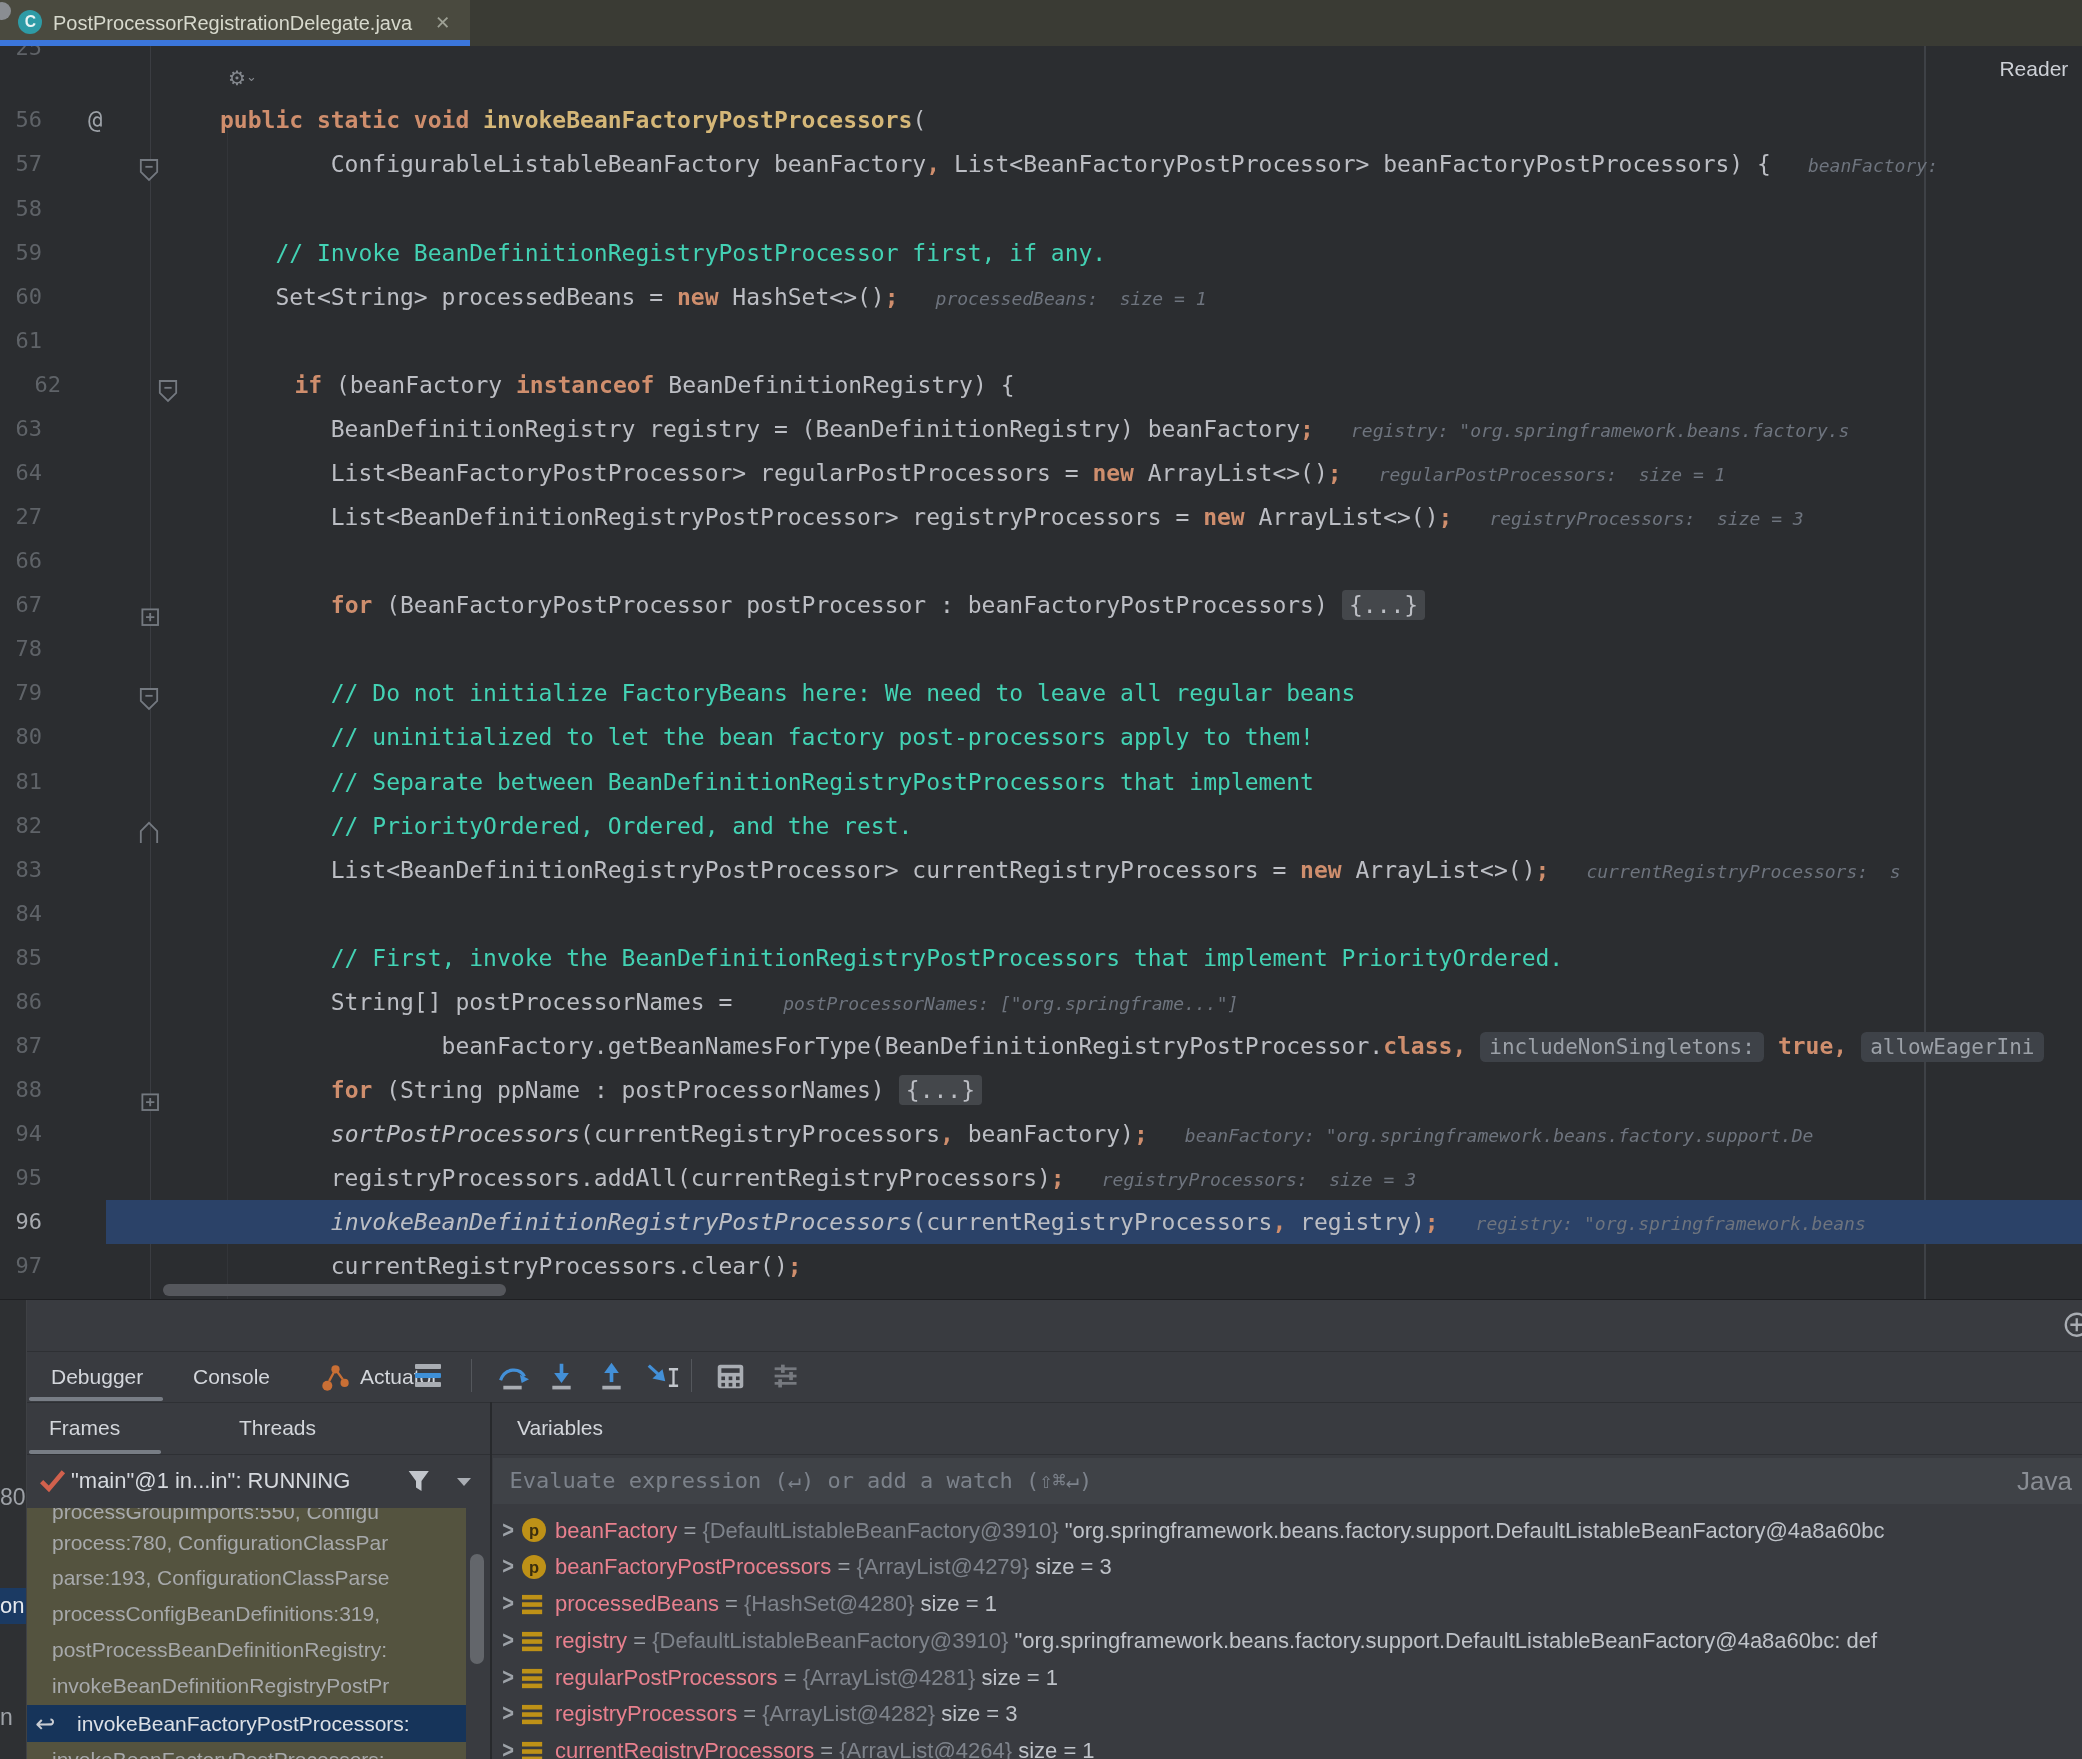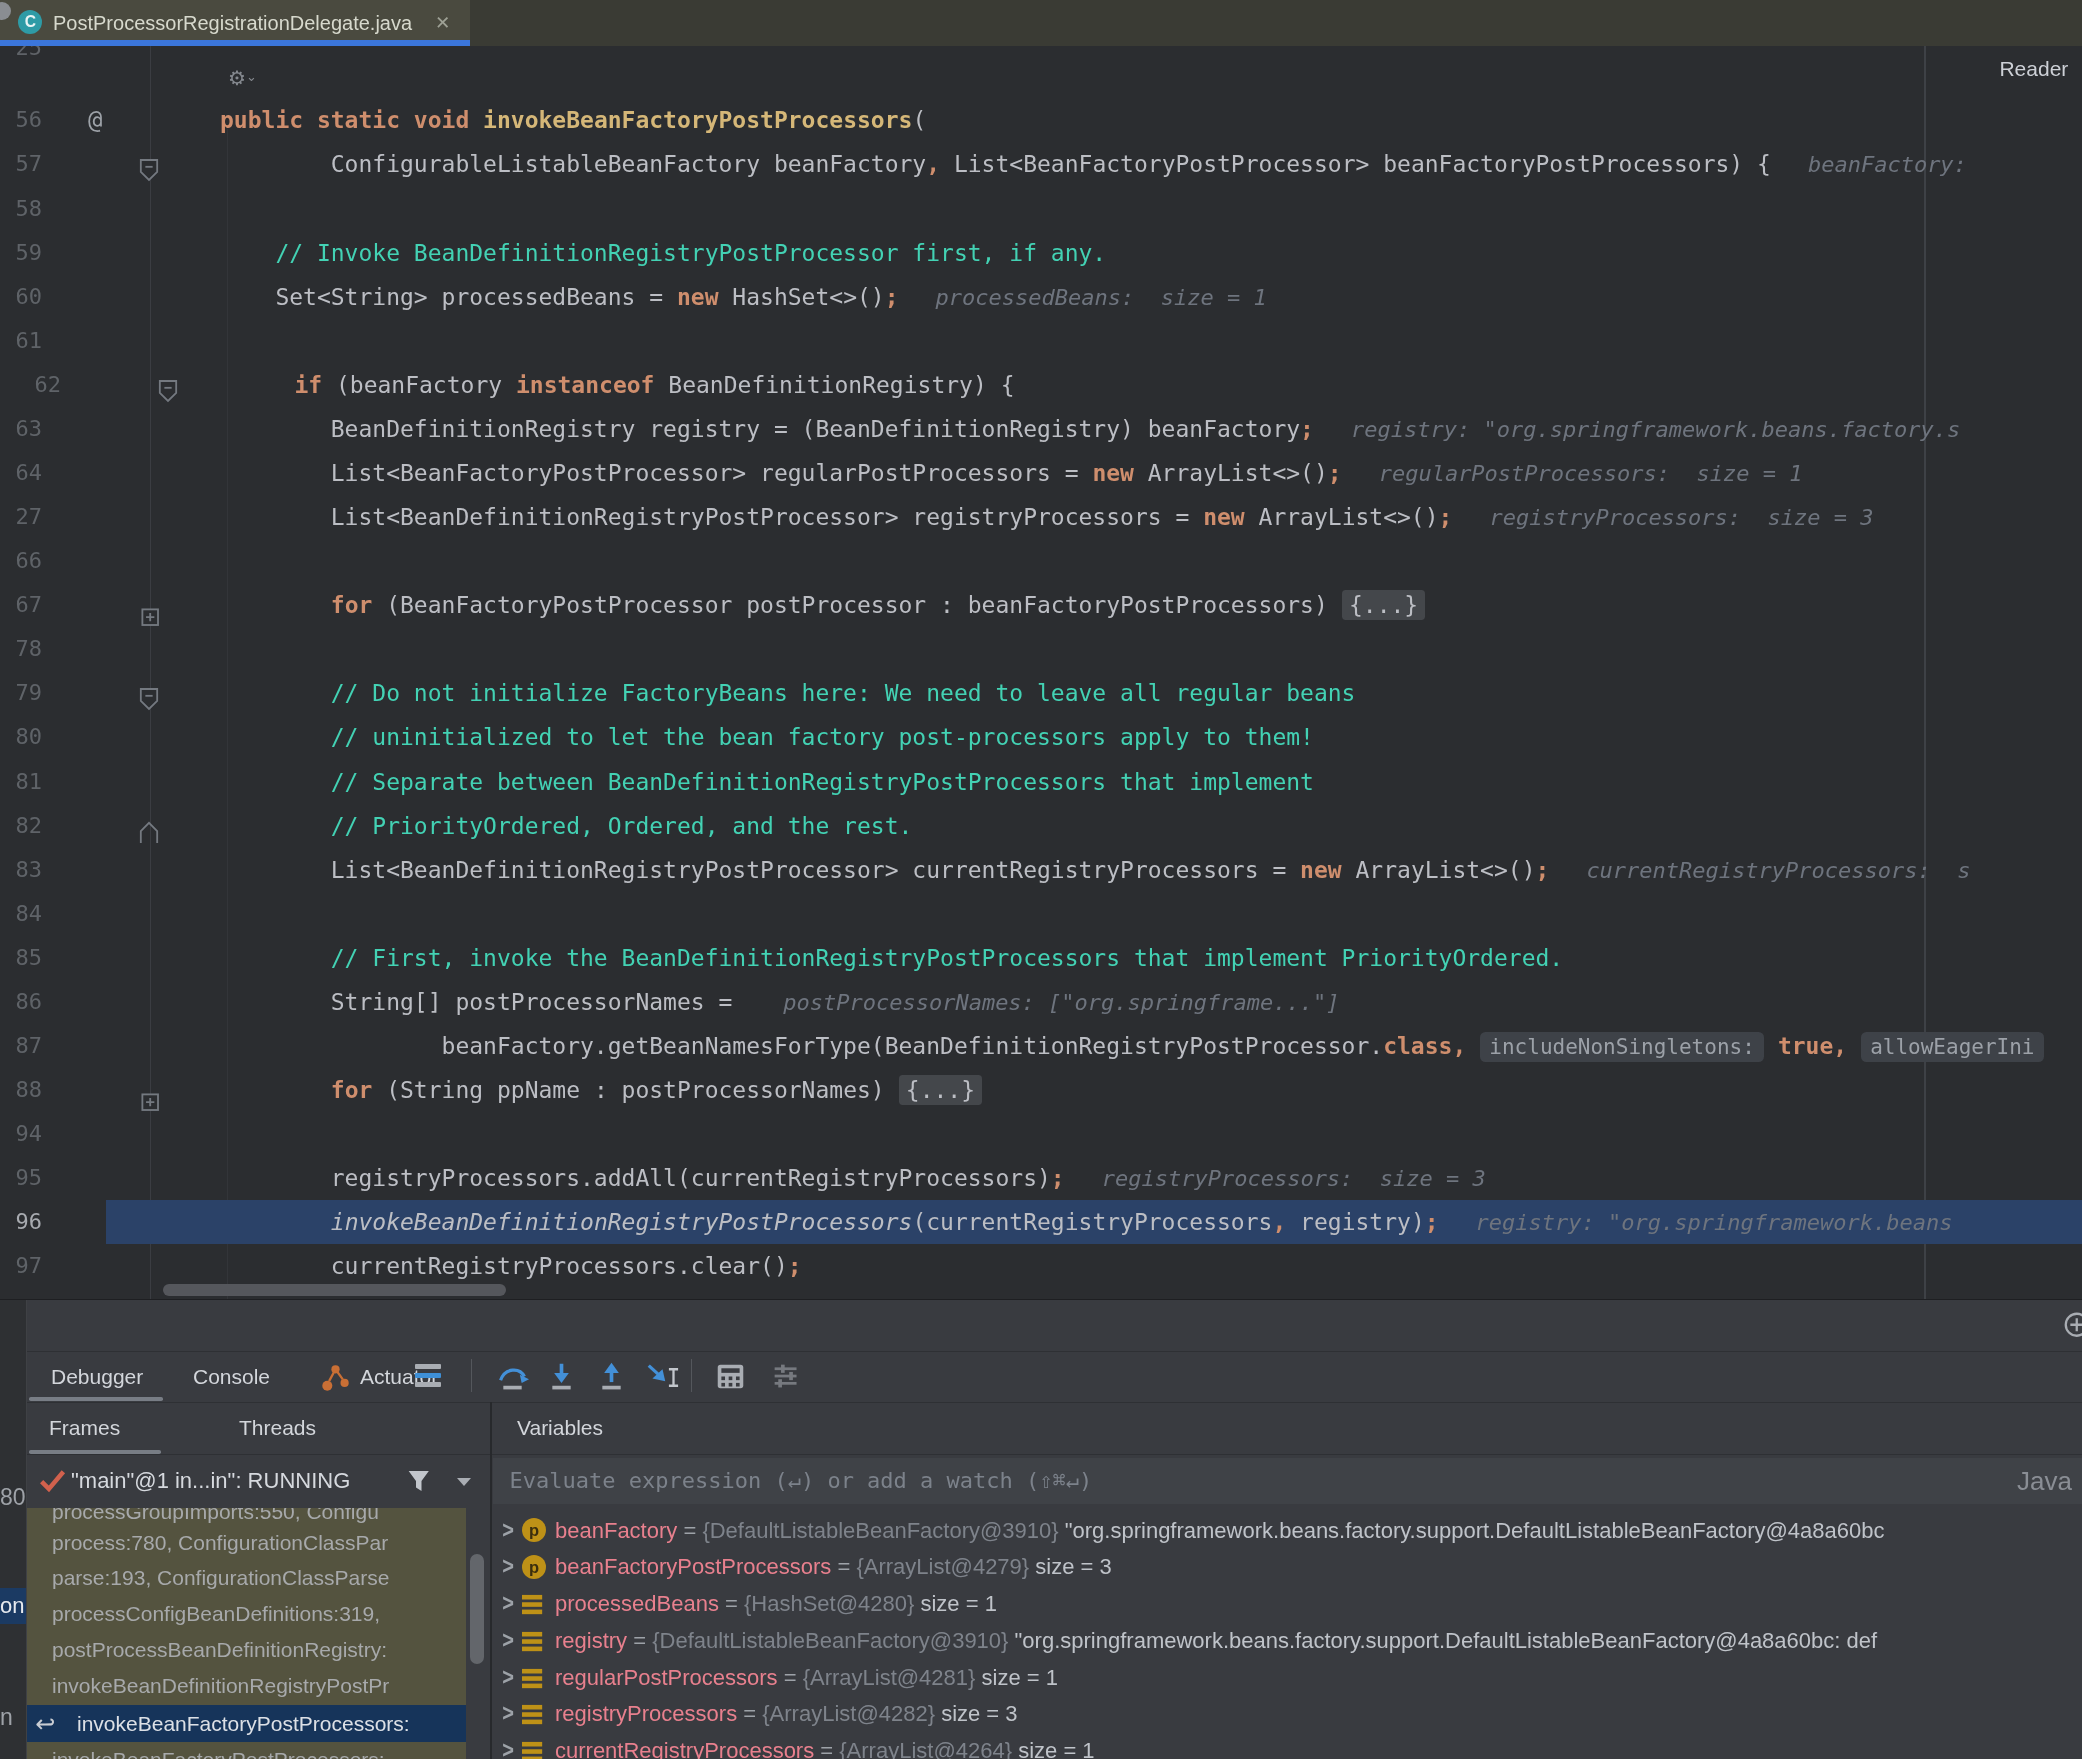--- a/index.html
+++ b/index.html
@@ -31,21 +31,21 @@
   .fold{position:absolute;left:139px;top:10px;}
   .fold.pl{left:141px;top:13px;}
   .code{position:absolute;left:220px;top:0;}
   .tk{color:#CF8E6D;font-weight:600;}
   .tp{color:#BCBEC4;}
   .tm{color:#D5B778;font-weight:600;}
   .tc{color:#43D2B4;}
   .ti{color:#BCBEC4;font-style:italic;}
   .tpc{background:#3E4248;border-radius:5.5px;padding:2.8px 9.2px;color:#9CA1A8;font-size:21px;}
   .tfc{background:#44474B;border-radius:3.7px;padding:1.8px 7.3px;color:#BCBEC4;}
-  .inlay{color:#6E747E;font-style:italic;margin-left:37px;font-size:22px;}
+  .inlay{color:#6E747E;font-style:italic;margin-left:37px;font-size:18px;}
   #hscroll{position:absolute;left:163px;top:1238px;width:343px;height:12px;border-radius:6.4px;background:#55575C;}
   
   #debug{position:absolute;left:0;top:1299px;width:2083px;height:460px;background:#393B40;border-top:1.8px solid #1E1F22;}
   .hline{position:absolute;left:0;right:0;height:0.9px;background:#2E3034;}
   #leftstrip{position:absolute;left:0;top:0;width:26px;height:460px;background:#2E3033;border-right:0.9px solid #3F4145;}
   #leftstrip .frag{position:absolute;left:0;width:26px;color:#9EA2A8;font-size:23px;overflow:hidden;}
   #fragon{position:absolute;left:0;top:288px;width:26px;height:36px;background:#1B3A63;color:#E7EAEF;
           font-size:22px;line-height:36px;overflow:hidden;}
   #circleplus{position:absolute;left:2063px;top:11px;}
   
@@ -133,21 +133,21 @@
             </svg></span><span class="code"><span class="tc">        // PriorityOrdered, Ordered, and the rest.</span></span></div>
         <div class="cl" style="top: 802px;"><span class="ln">83</span><span class="code"><span class="tp">        List&lt;BeanDefinitionRegistryPostProcessor&gt; currentRegistryProcessors = </span><span class="tk">new</span><span class="tp"> ArrayList&lt;&gt;()</span><span class="tk">;</span><span class="inlay">currentRegistryProcessors:  s</span></span></div>
         <div class="cl" style="top: 846px;"><span class="ln">84</span><span class="code"></span></div>
         <div class="cl" style="top: 890px;"><span class="ln">85</span><span class="code"><span class="tc">        // First, invoke the BeanDefinitionRegistryPostProcessors that implement PriorityOrdered.</span></span></div>
         <div class="cl" style="top: 934px;"><span class="ln">86</span><span class="code"><span class="tp">        String[] postProcessorNames = </span><span class="inlay">postProcessorNames: ["org.springframe..."]</span></span></div>
         <div class="cl" style="top: 978px;"><span class="ln">87</span><span class="code"><span class="tp">                beanFactory.getBeanNamesForType(BeanDefinitionRegistryPostProcessor.</span><span class="tk">class</span><span class="tk">, </span><span class="tpc">includeNonSingletons:</span><span class="tp"> </span><span class="tk">true</span><span class="tk">, </span><span class="tpc">allowEagerIni</span></span></div>
         <div class="cl" style="top: 1022px;"><span class="ln">88</span><span class="fold pl"><svg width="18.4" height="18.4" viewBox="0 0 20 20">
               <rect x="1.5" y="1.5" width="17" height="17" fill="#2B2D30" stroke="#747980" stroke-width="2"></rect>
               <path d="M10 5.5 V14.5 M5.5 10 H14.5" stroke="#747980" stroke-width="2"></path>
             </svg></span><span class="code"><span class="tp">        </span><span class="tk">for</span><span class="tp"> (String ppName : postProcessorNames) </span><span class="tfc">{...}</span></span></div>
-        <div class="cl" style="top: 1066px;"><span class="ln">94</span></div>
+        <div class="cl" style="top: 1066px;"><span class="ln">94</span><span class="code"><span class="tp">        </span><span class="ti">sortPostProcessors</span><span class="tp">(currentRegistryProcessors</span><span class="tk">,</span><span class="tp"> beanFactory)</span><span class="tk">;</span><span class="inlay">beanFactory: "org.springframework.beans.factory.support.De</span></span></div>
         <div class="cl" style="top: 1110px;"><span class="ln">95</span><span class="code"><span class="tp">        registryProcessors.addAll(currentRegistryProcessors)</span><span class="tk">;</span><span class="inlay">registryProcessors:  size = 3</span></span></div>
         <div class="cl hl" style="top: 1154px;"><span class="ln lnh">96</span><span class="code"><span class="tp">        </span><span class="ti">invokeBeanDefinitionRegistryPostProcessors</span><span class="tp">(currentRegistryProcessors</span><span class="tk">,</span><span class="tp"> registry)</span><span class="tk">;</span><span class="inlay">registry: "org.springframework.beans</span></span></div>
         <div class="cl" style="top: 1198px;"><span class="ln">97</span><span class="code"><span class="tp">        currentRegistryProcessors.clear()</span><span class="tk">;</span></span></div>
       </div>
     <div id="reader">Reader</div>
     <div id="gearhint">⚙<span class="cv">⌄</span></div>
     <div id="hscroll"></div>
   </div>
 
   <div id="tabstrip">

